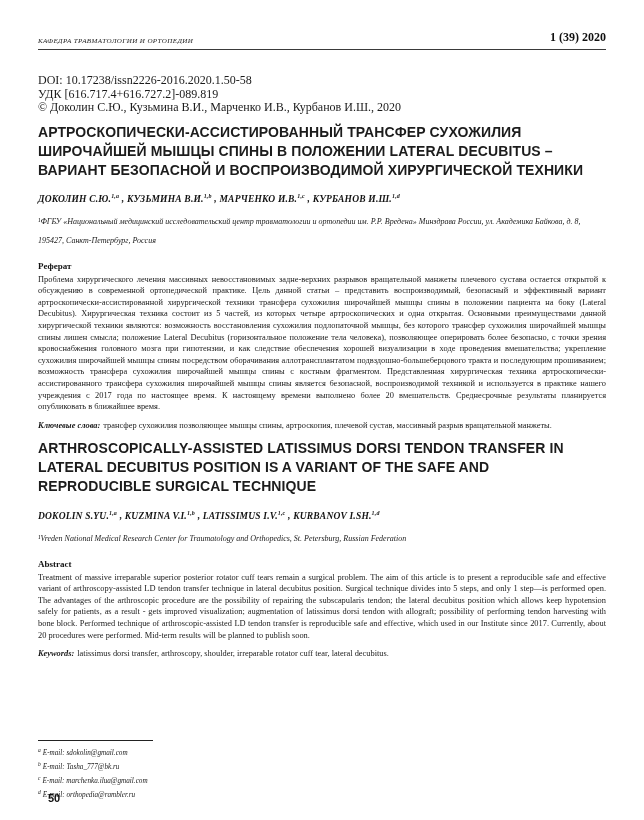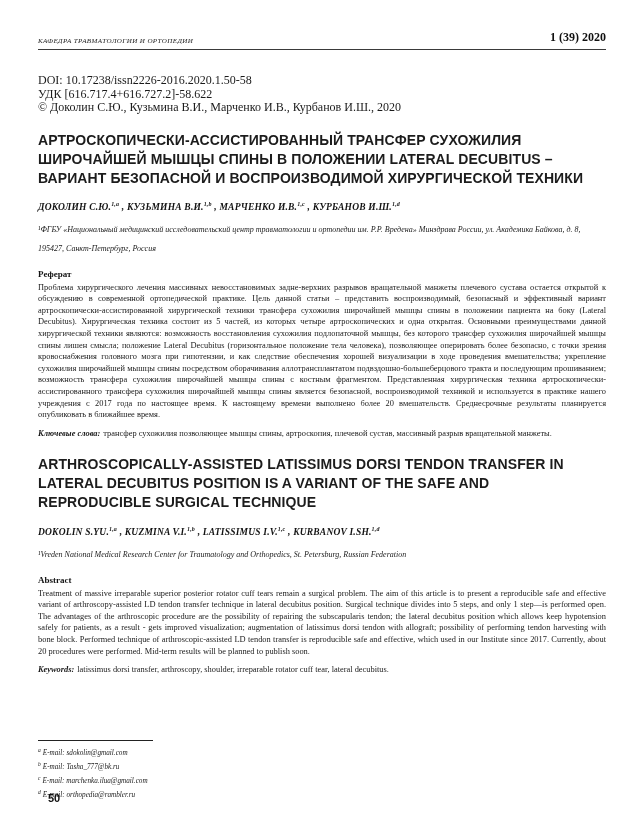--- a/index.html
+++ b/index.html
@@ -18,21 +18,21 @@
   }
   .journal { font-size:7px; font-style:italic; letter-spacing:0.4px; color:#222; }
   .issue { font-size:12px; font-weight:bold; color:#111;text-align:center; }
 
   
   .meta { margin-top:24px; }
   .meta p { font-size:12px; line-height:13.5px; color:#1a1a1a; }
 
   
   .title {
-    margin-top:16px;
+    margin-top:8px;
     font-family:"Liberation Sans","DejaVu Sans",sans-serif;
     font-weight:700; font-size:14px; line-height:19px; letter-spacing:0.1px;
     color:#1c1c1c;
   }
   .title.en { }
 
   
   .authors { margin-top:13px; font-size:9.5px; font-weight:bold; font-style:italic; letter-spacing:0.2px; }
   .author + .author::before { content:", "; }
   .authors sup { font-size:6px; font-weight:bold; }
@@ -65,21 +65,21 @@
 <div class="page">
   <div class="content">
 
     <div class="header">
       <span class="journal">КАФЕДРА ТРАВМАТОЛОГИИ И ОРТОПЕДИИ</span>
       <span class="issue">1 (39) 2020</span>
     </div>
 
     <div class="meta">
       <p>DOI: 10.17238/issn2226-2016.2020.1.50-58</p>
-      <p>УДК [616.717.4+616.727.2]-58.622</p>
+      <p>УДК [616.717.4+616.727.2]-089.819</p>
       <p>© Доколин С.Ю., Кузьмина В.И., Марченко И.В., Курбанов И.Ш., 2020</p>
     </div>
 
     <h1 class="title">АРТРОСКОПИЧЕСКИ-АССИСТИРОВАННЫЙ ТРАНСФЕР СУХОЖИЛИЯ ШИРОЧАЙШЕЙ МЫШЦЫ СПИНЫ В ПОЛОЖЕНИИ LATERAL DECUBITUS – ВАРИАНТ БЕЗОПАСНОЙ И ВОСПРОИЗВОДИМОЙ ХИРУРГИЧЕСКОЙ ТЕХНИКИ</h1>
 
     <p class="authors">
       <span class="author"><span>ДОКОЛИН С.Ю.</span><sup>1,a</sup></span>
       <span class="author"><span>КУЗЬМИНА В.И.</span><sup>1,b</sup></span>
       <span class="author"><span>МАРЧЕНКО И.В.</span><sup>1,c</sup></span>
       <span class="author"><span>КУРБАНОВ И.Ш.</span><sup>1,d</sup></span>

